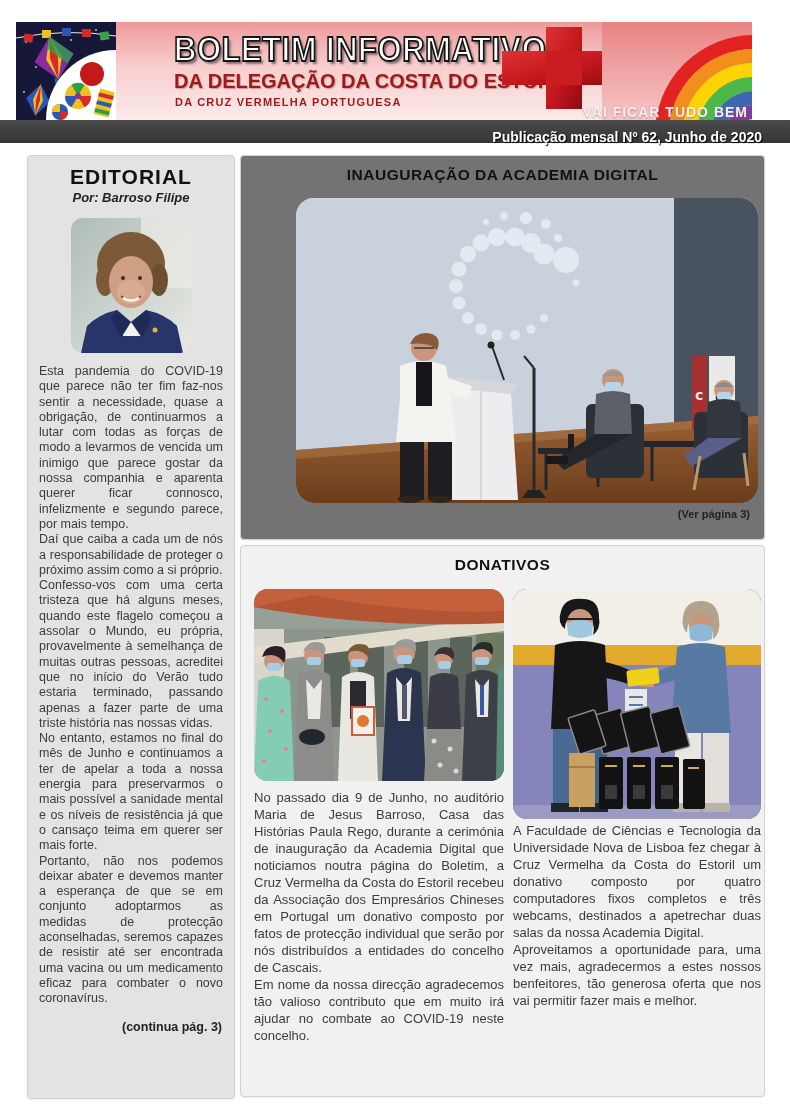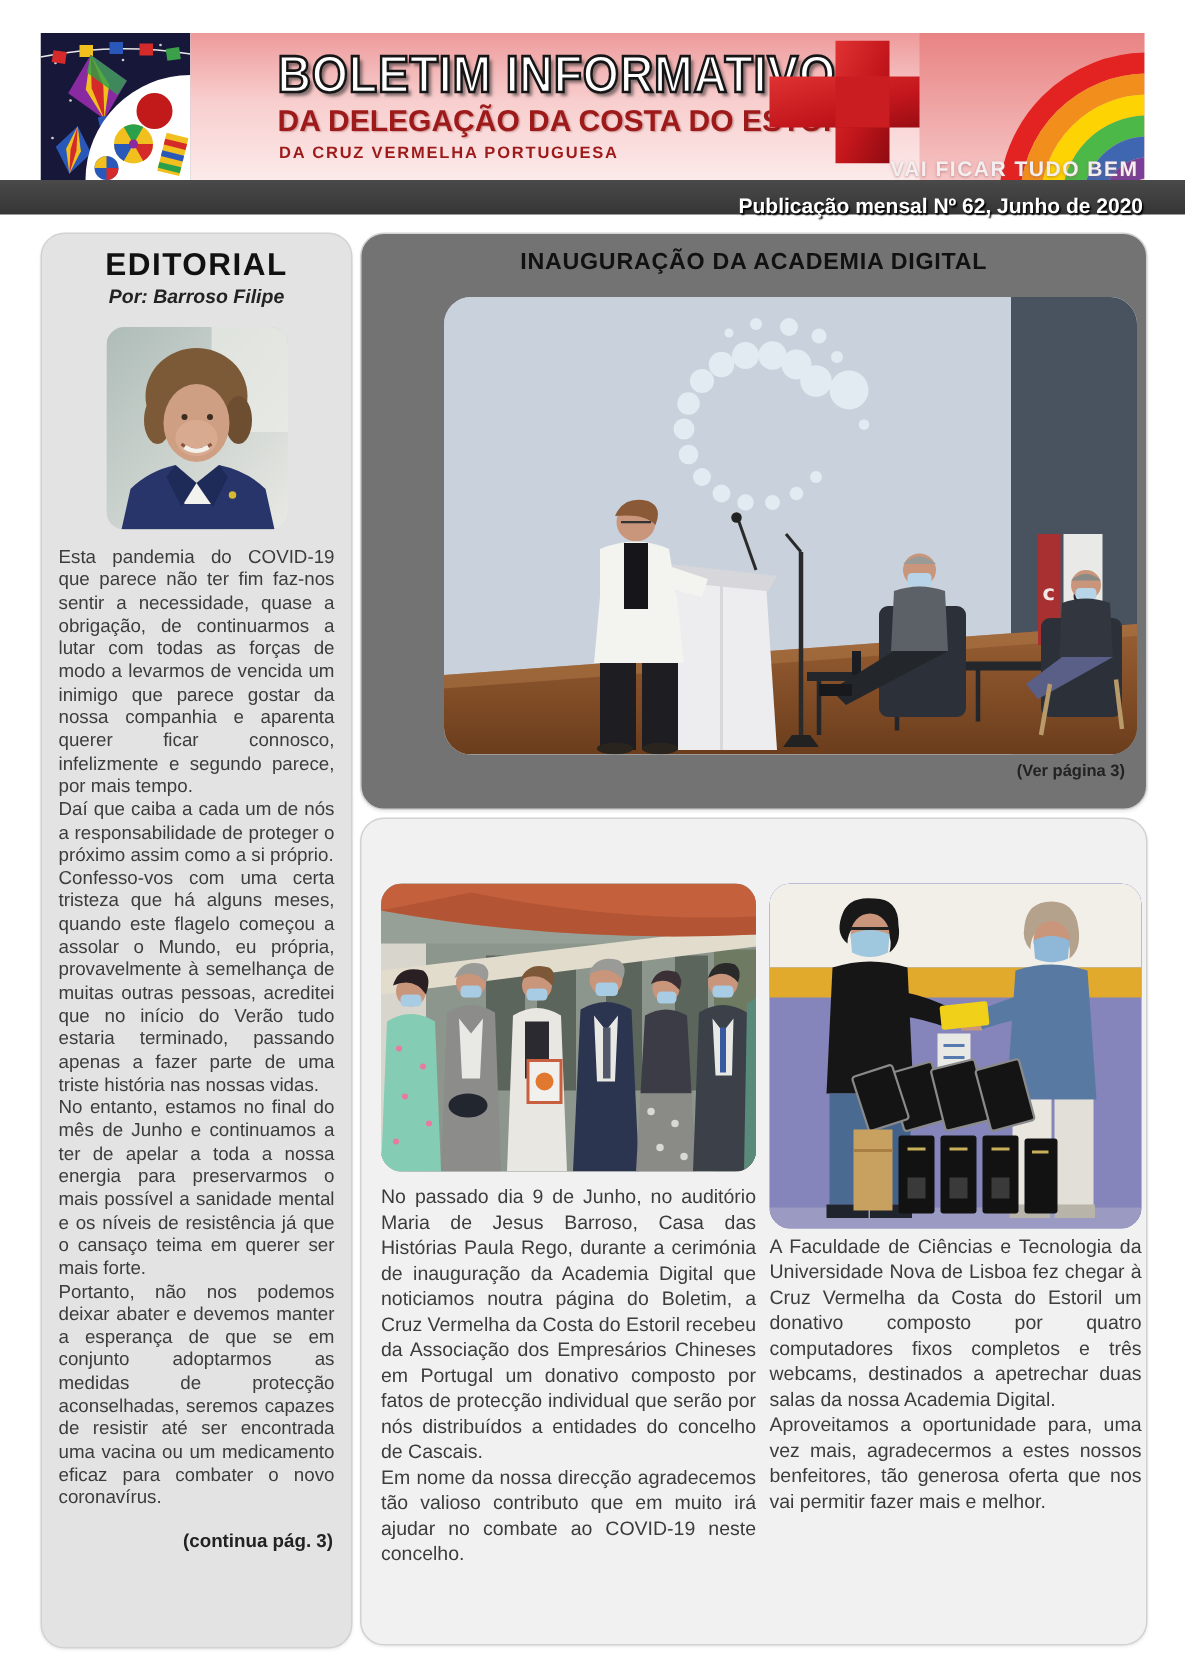--- a/index.html
+++ b/index.html
@@ -1,21 +1,21 @@
 <!DOCTYPE html>
 <html><head>
 <meta charset="utf-8">
 <style>
   html,body { margin:0; padding:0; background:#fff; }
   .page {
     position:relative; width:790px; height:1118px; background:#ffffff;
     font-family:"Liberation Sans", sans-serif; overflow:hidden;
   }
   
-  .header-strip { position:absolute; left:27px; top:22px; width:736px; height:86px; }
+  .header-strip { position:absolute; left:16px; top:22px; width:736px; height:86px; }
   .festive { position:absolute; left:0; top:0; width:100px; height:98px; }
   .header-center {
     position:absolute; left:100px; top:0; width:636px; height:98px;
     background:linear-gradient(180deg,#ee9a9b 0%, #f8cdcd 45%, #fceaea 100%);
     overflow:hidden;
   }
   .rainbow-wrap { position:absolute; right:0; top:0; width:150px; height:98px;
     background:linear-gradient(180deg,#e98383 0%, #f6c6c6 100%); }
   .title-block { position:absolute; left:58px; top:8px; }
   .hdr-title {
@@ -41,21 +41,21 @@
   }
   .issue-bar {
     position:absolute; left:0; top:120px; width:790px; height:23px;
     background:linear-gradient(180deg,#4a4a4a,#353535);
     display:flex; align-items:center; justify-content:flex-end;
   }
   .issue-text { color:#ffffff; font-size:14px; font-weight:bold; padding-right:28px;
     text-shadow:1px 1px 1px #000;margin-top:11px; }
 
   
-  .box { position:absolute; border-radius:16px; border:1px solid #d2d2d2;
+  .box { position:absolute; border-radius:4px; border:1px solid #d2d2d2;
          box-shadow:0 1px 2px rgba(0,0,0,.08); }
   .editorial-box { left:27px; top:155px; width:206px; height:942px; background:#e3e3e3; }
   .inaug-box { left:240px; top:155px; width:523px; height:383px; background:#737373; }
   .don-box { left:240px; top:545px; width:523px; height:550px; background:#f1f1f1; }
 
   .ed-title { margin:9px 0 0 0; text-align:center; font-size:21px; font-weight:bold;
     color:#111; letter-spacing:1px; }
   .ed-byline { margin:1px 0 0 0; text-align:center; font-size:13px; font-weight:bold;
     font-style:italic; color:#222; }
   .ed-photo { display:block; margin:13px auto 0 auto; width:121px; height:135px;
@@ -335,20 +335,21 @@
         <rect x="132" y="244" width="24" height="58" fill="#1d1d22"></rect>
         <ellipse cx="114" cy="301" rx="12" ry="4" fill="#2a241e"></ellipse>
         <ellipse cx="144" cy="301" rx="12" ry="4" fill="#2a241e"></ellipse>
       </svg>
     </div>
 
     <div class="inaug-caption">(Ver página 3)</div>
   </div>
 
   <div class="box don-box">
+    <h2 class="sec-title">DONATIVOS</h2>
 
     <div class="don-photo-left">
       <svg width="250" height="192" viewBox="0 0 250 192">
         <rect width="250" height="192" fill="#97a097"></rect>
 
         <rect x="0" y="40" width="250" height="152" fill="#8d968d"></rect>
         <g fill="#5c655c">
           <rect x="70" y="48" width="26" height="90"></rect>
           <rect x="104" y="48" width="26" height="90"></rect>
           <rect x="150" y="48" width="24" height="90"></rect>

